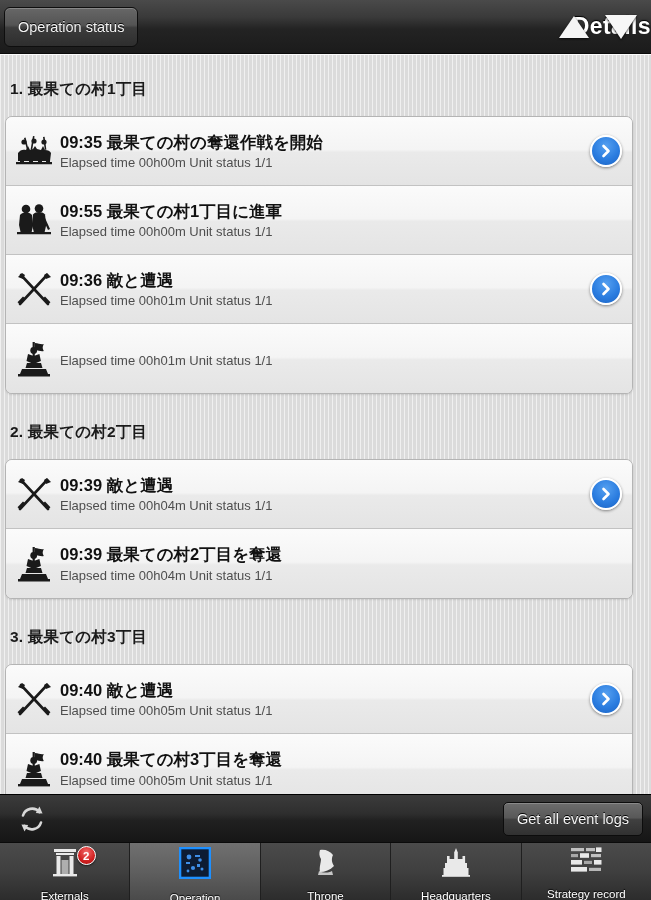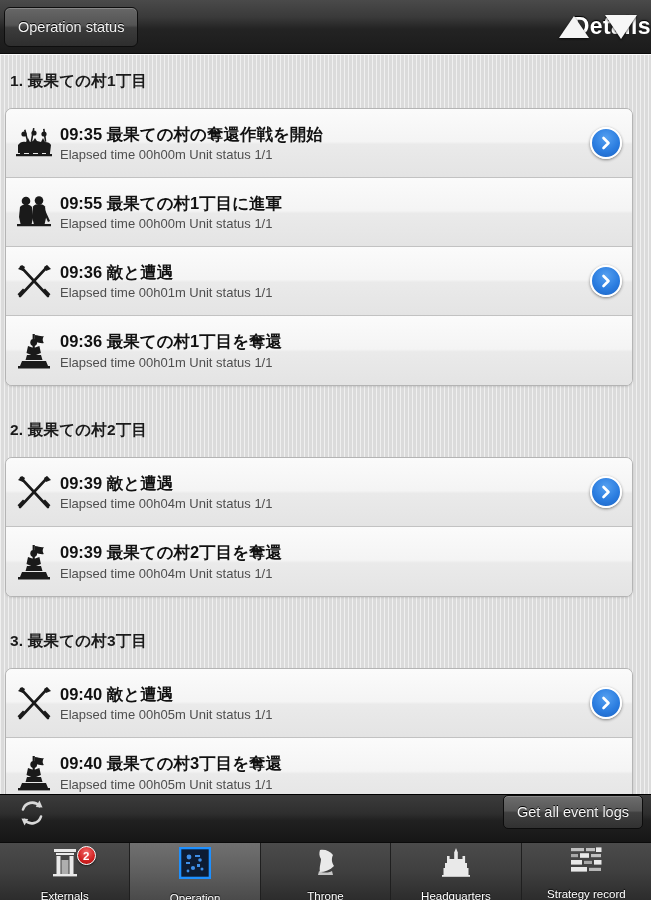--- a/index.html
+++ b/index.html
@@ -105,24 +105,24 @@
     padding: 0 0 0 0;
   }
 
   .section-title {
     font-size: 15.5px;
     font-weight: bold;
     color: #1a1a1a;
     padding: 24px 0 16px 10px;
     letter-spacing: 0.2px;
   }
-  .section-title.first { padding-top: 16px; }
+  .section-title.first { padding-top: 24px; }
 
   .group {
-    margin: 0 18px 10px 5px;
+    margin: 0 18px 4px 5px;
     border: 1px solid #b4b4b4;
     border-radius: 7px;
     overflow: hidden;
     background: #f3f3f3;
     box-shadow: 0 1px 2px rgba(0,0,0,0.10);
   }
 
   .row {
     position: relative;
     display: flex;
@@ -181,20 +181,21 @@
   .chevron.hidden { visibility: hidden; }
 
   
   .bottombar {
     flex: 0 0 48px;
     height: 48px;
     position: relative;
     background: linear-gradient(to bottom, #3b3b3b 0%, #2e2e2e 40%, #202020 55%, #161616 100%);
     border-top: 1px solid #000;
     display: flex;
+    align-items: center;
     padding: 0 8px;
   }
 
   .refresh-icon {
     width: 36px; height: 36px;
     margin-left: 6px;
     display: flex; align-items: center; justify-content: center;
     cursor: pointer;
   }
 
@@ -374,21 +375,20 @@
           <path d="M20.8 4c4 0 6 2 9 1-1.5 3-1.5 4.5 0 7-3 1-5-1-9-1z"></path>
           <circle cx="19.7" cy="11.5" r="3.4"></circle>
           <path d="M14 15l5.7 2 5.7-2 1.5 7-7.2 3-7.2-3z"></path>
           <path d="M13 24h14l1.5 5h-17z"></path>
           <path d="M8 30h24l2 5H6z"></path>
           <path d="M4 35h32v2.4H4z"></path>
         </g>
               </svg>
             </div>
             <div class="row-text">
-              <div class="row-title">09:36 最果ての村1丁目を奪還</div>
               <div class="row-sub">Elapsed time 00h01m  Unit status 1/1</div>
             </div>
             <div class="chevron hidden">
               <svg width="16" height="16" viewBox="0 0 16 16">
                 <polyline points="5.5,3 10.5,8 5.5,13" fill="none" stroke="#ffffff" stroke-width="2.6" stroke-linecap="round" stroke-linejoin="round"></polyline>
               </svg>
             </div>
           </div>
         </div>
         <div class="section-title" style="position: relative;">2. 最果ての村2丁目</div>

